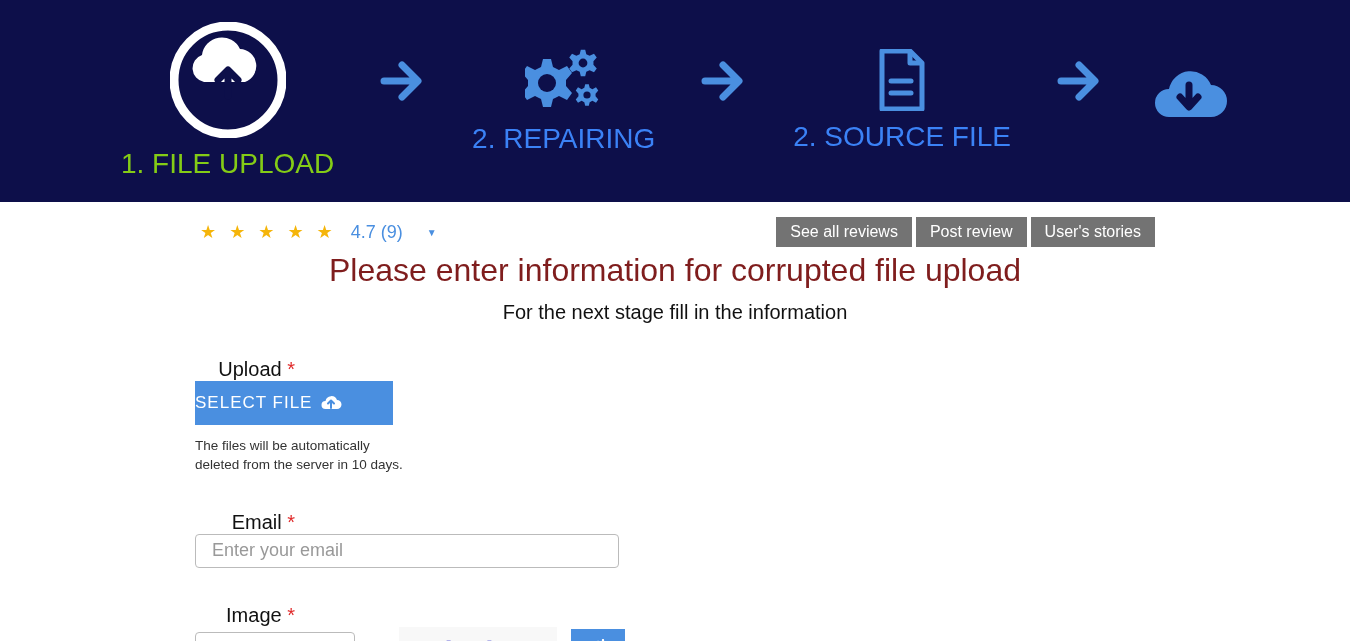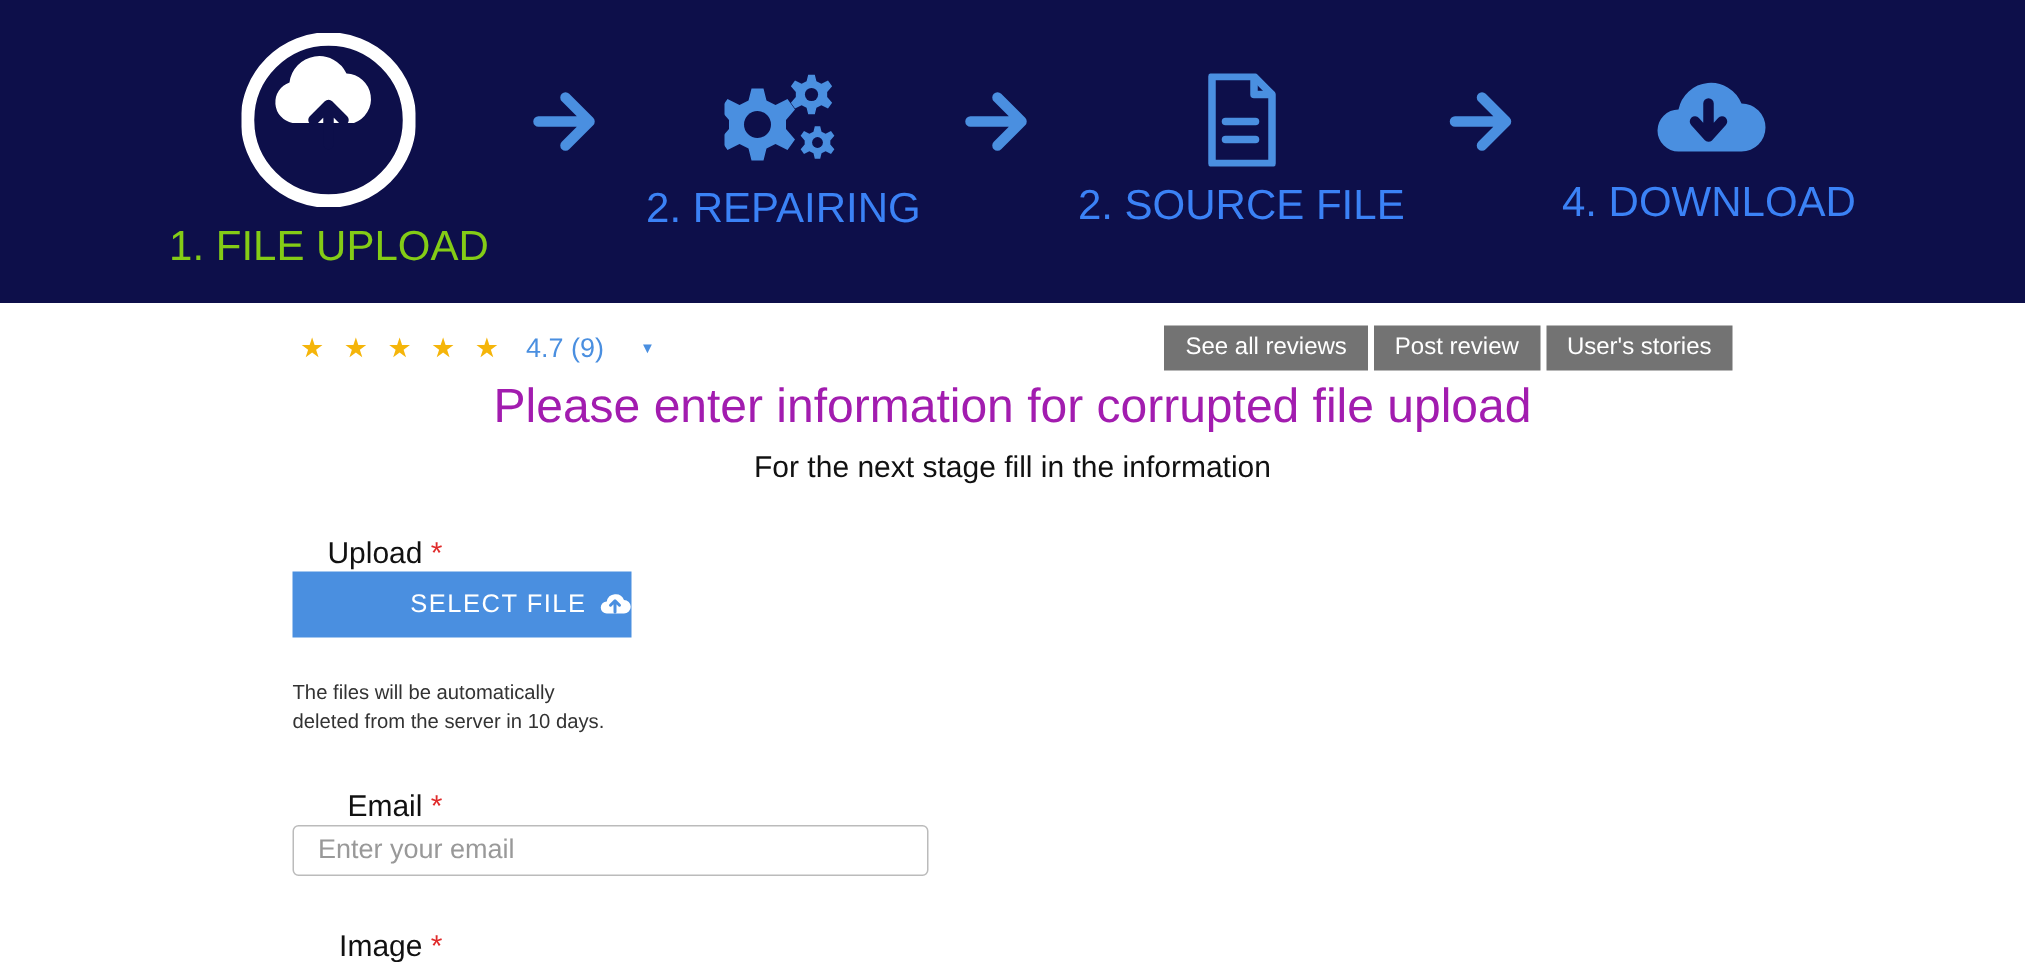--- a/index.html
+++ b/index.html
@@ -15,32 +15,32 @@
     
     
     .reviews-row { display: flex; align-items: center; padding: 15px 0 5px 0; width: 960px; margin: 0 auto; }
     .stars { color: #f5b50a; font-size: 18px; letter-spacing: 4px; margin-left: 5px; }
     .rating { color: #4a8fe0; font-size: 18px; margin-left: 14px; display: flex; align-items: center; gap: 22px; }
     .rating-caret { font-size: 10px; color: #4a8fe0; margin-left: 2px; }
     .reviews-buttons { margin-left: auto; display: flex; gap: 4px; }
     .review-btn { background: #737373; color: #fff; border: none; padding: 6px 14px; font-size: 16px; cursor: pointer; }
     
     
-    .blue-heading { text-align: center; color: #a21caf; font-size: 32px; font-weight: 400; margin-top: 0; margin-bottom: 12px; }
+    .blue-heading { text-align: center; color: #7f1d1d; font-size: 32px; font-weight: 400; margin-top: 0; margin-bottom: 12px; }
     .sub-heading { text-align: center; color: #111; font-size: 20px; font-weight: 400; margin-bottom: 24px; }
     
     
     .form-wrap { width: 960px; margin: 0 auto; }
     .form-row { display: flex; align-items: flex-start; margin-bottom: 26px; flex-direction: column; }
     .form-label { width: 100px; text-align: right; font-size: 20px; color: #111; padding-top: 10px; margin-right: 38px; white-space: nowrap; }
     .req { color: #e02b2b; }
     .form-field { flex: 0 0 auto; }
     
-    .select-file-btn { background: #4a8fe0; color: #fff; border: none; width: 226px; height: 44px; font-size: 17px; letter-spacing: 1px; cursor: pointer; display: inline-flex; align-items: center; justify-content: flex-end; gap: 8px; }
-    .helper-text { font-size: 13.5px; color: #333; margin-top: 28px; max-width: 220px; line-height: 1.4; }
+    .select-file-btn { background: #4a8fe0; color: #fff; border: none; width: 198px; height: 44px; font-size: 17px; letter-spacing: 1px; cursor: pointer; display: inline-flex; align-items: center; justify-content: flex-start; gap: 8px; }
+    .helper-text { font-size: 13.5px; color: #333; margin-top: 12px; max-width: 220px; line-height: 1.4; }
     
     .text-input { width: 424px; height: 34px; border: 1px solid #bbb; border-radius: 4px; padding: 0 16px; font-size: 18px; color: #333; }
     .text-input.small { width: 160px; }
     .text-input::placeholder { color: #999; font-size: 18px; }
     
     .captcha-container { display: flex; align-items: center; gap: 8px; }
     .captcha-img { width: 158px; height: 44px; background: #f8f8f8; display: flex; align-items: center; justify-content: center; font-family: cursive; font-size: 22px; color: #5050d0; font-style: italic; letter-spacing: 1px; margin-left: 36px; }
     .captcha-text { background: linear-gradient(90deg, #5b5bd8 25%, #8b5bd8 50%, #5b8bd8 75%); -webkit-background-clip: text; background-clip: text; color: #5b5bd8; font-weight: 600; transform: skew(-5deg); }
     .refresh-btn { width: 54px; height: 40px; background: #4a8fe0; border: none; cursor: pointer; display: flex; align-items: center; justify-content: center; margin-left: 6px; }
     
@@ -99,21 +99,20 @@
   <div class="arrow">
     <svg width="54" height="54" viewBox="0 0 54 54">
         <path d="M 8 27 L 40 27 M 26 11 L 42 27 L 26 43" stroke="#4a8fe0" stroke-width="7" fill="none" stroke-linecap="round" stroke-linejoin="round"></path>
       </svg>
   </div>
   <div class="step inactive">
     <svg width="80" height="58" viewBox="0 0 80 58">
       <path d="M 62 50 a 16 16 0 0 0 0 -32 a 22 22 0 0 0 -42 4 a 14 14 0 0 0 0 28 z" fill="#4a8fe0"></path>
       <path d="M 40 18 v 18 M 31 30 l 9 10 l 9 -10" stroke="#0d0f4a" stroke-width="7" fill="none" stroke-linecap="round" stroke-linejoin="round"></path>
     </svg>
-    <div class="step-label">4. DOWNLOAD</div>
   </div>
 </div>
 
 <div class="reviews-row">
   <span class="stars">★ ★ ★ ★ ★</span>
   <span class="rating">
     <span>4.7 (9)</span>
     <span class="rating-caret">▼</span>
   </span>
   <div class="reviews-buttons">

